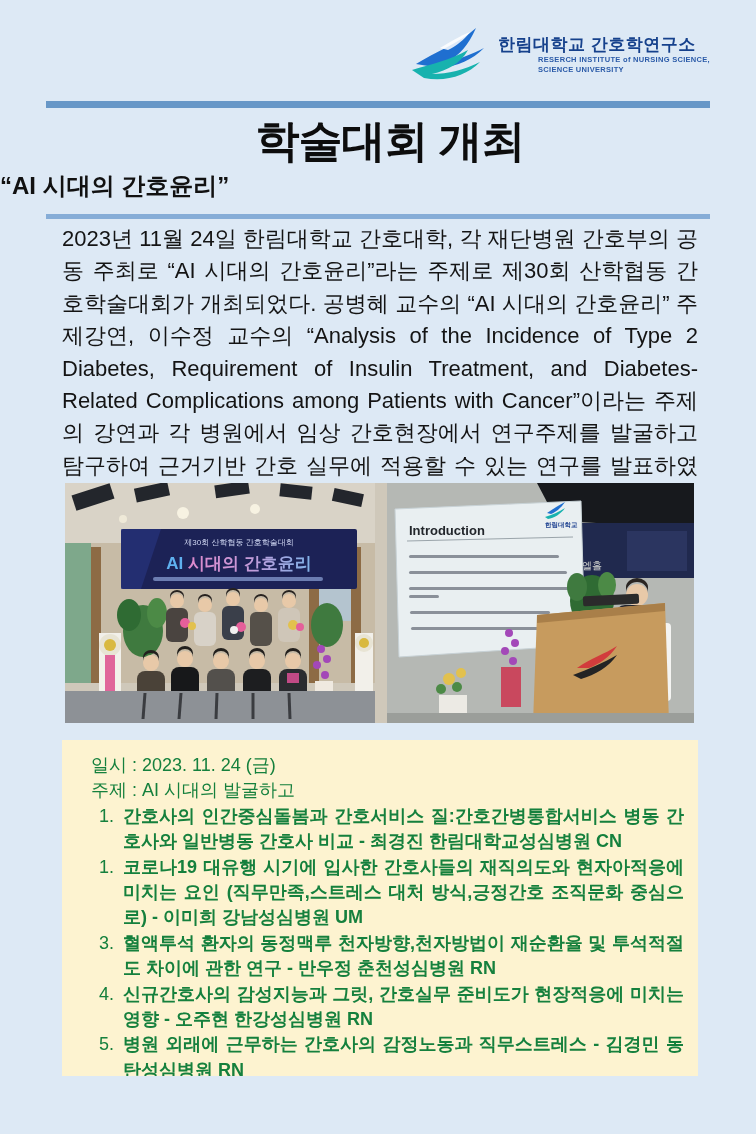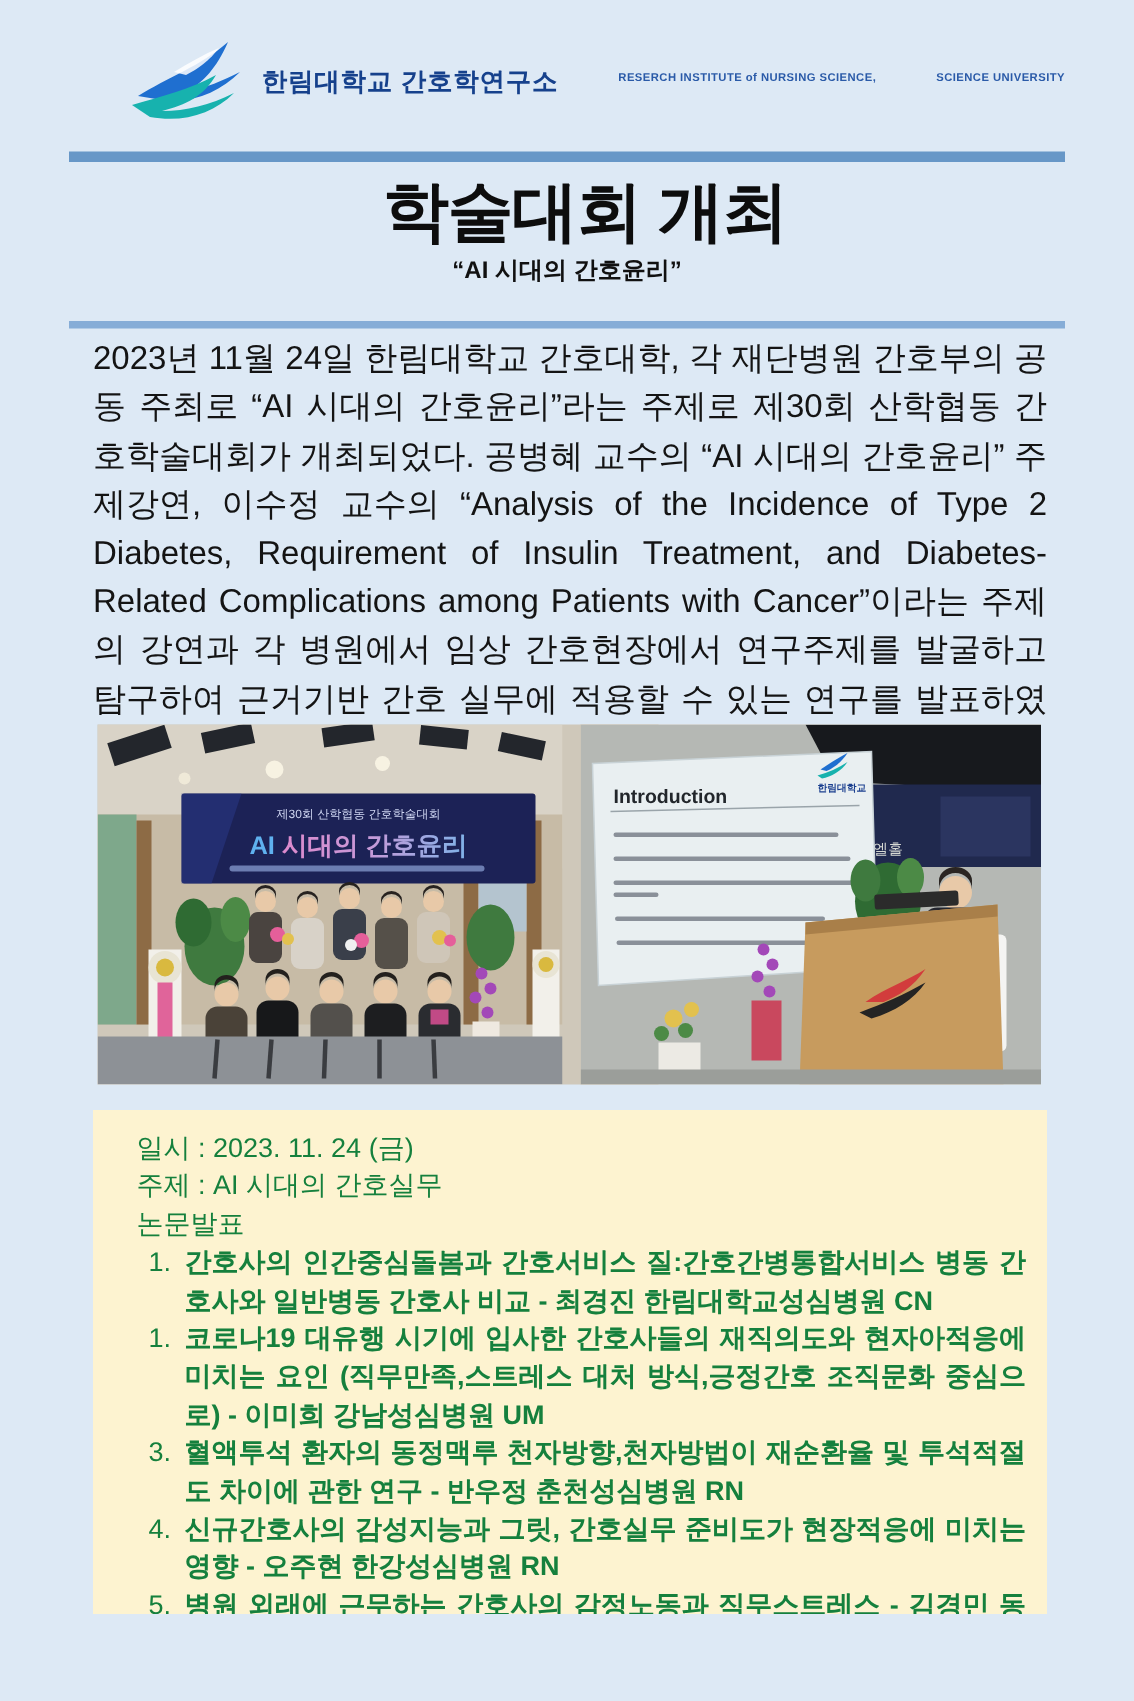--- a/index.html
+++ b/index.html
@@ -8,37 +8,37 @@
     position:relative; width:756px; height:1134px;
     background:#dde9f5; overflow:hidden;
     font-family:"Liberation Sans","DejaVu Sans",sans-serif;
     color:#121212;
   }
   
   .logo-row {
     position:absolute; top:24px; right:46px;
     display:flex; align-items:center; gap:6px;
   }
-  .logo-text { display:flex; flex-direction:row; line-height:1.05; }
+  .logo-text { display:flex; flex-direction:column; line-height:1.05; }
   .logo-kr { font-size:17px; font-weight:bold; color:#16418c; letter-spacing:0.5px; }
   .logo-en { font-size:7.5px; font-weight:bold; color:#2a5aa8; letter-spacing:0.3px; margin-top:2px;margin-left:40px; }
   
   .rule { position:absolute; left:46px; right:46px; }
   .rule-top { top:101px; height:7px; background:#6797c7; }
   .rule-sub { top:214px; height:5px; background:#86add7; }
   
   .main-title {
     position:absolute; top:112px; left:0; width:100%;
     text-align:center; font-size:44px; font-weight:800; color:#0d0d0d;
     letter-spacing:-1px;
     margin-left:12px;
   }
   .sub-title {
     position:absolute; top:170px; left:0; width:100%;
-    text-align:center; font-size:16px; font-weight:700; color:#111;
+    font-size:24px; font-weight:700; color:#111;
   }
   
   .body-par {
     position:absolute; top:223px; left:62px; width:636px; height:258px;
     font-size:22px; line-height:32.4px; font-weight:500; color:#141414;
     text-align:justify; overflow:hidden;
   }
   
   .photo { position:absolute; top:483px; height:240px; overflow:hidden; background:#cfc8ba; }
   .photo svg { display:block; }
@@ -302,22 +302,21 @@
         <polygon points="150,132 278,120 278,128 150,140" fill="#a97f49"></polygon>
         <path d="M190 185 c14,-10 28,-14 40,-22 c-8,12 -18,18 -28,22 Z" fill="#d23c3c"></path>
         <path d="M186 192 c16,-6 30,-12 44,-20 c-8,12 -22,20 -36,24 Z" fill="#242424"></path>
       </g>
       <rect x="0" y="230" width="307" height="10" fill="#9b9e9a"></rect>
     </svg>
   </figure>
 
   <section class="details-box">
     <div class="details-line">일시 : 2023. 11. 24 (금)</div>
-    <div class="details-line">주제 : AI 시대의 간호실무</div>
-    <div class="details-line">논문발표</div>
+    <div class="details-line">주제 : AI 시대의 발굴하고</div>
 
     <div class="pres-item">
       <span class="pres-no">1.</span>
       <span class="pres-txt">간호사의 인간중심돌봄과 간호서비스 질:간호간병통합서비스 병동 간호사와 일반병동 간호사 비교 -  최경진 한림대학교성심병원  CN</span>
     </div>
     <div class="pres-item">
       <span class="pres-no">1.</span>
       <span class="pres-txt">코로나19 대유행 시기에 입사한 간호사들의 재직의도와 현자아적응에 미치는 요인 (직무만족,스트레스 대처 방식,긍정간호 조직문화 중심으로) - 이미희 강남성심병원 UM</span>
     </div>
     <div class="pres-item">

